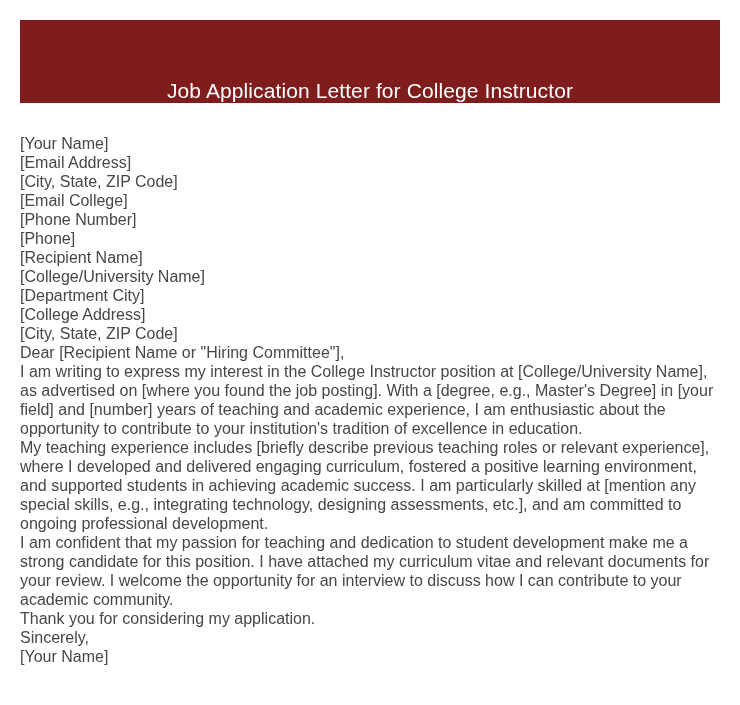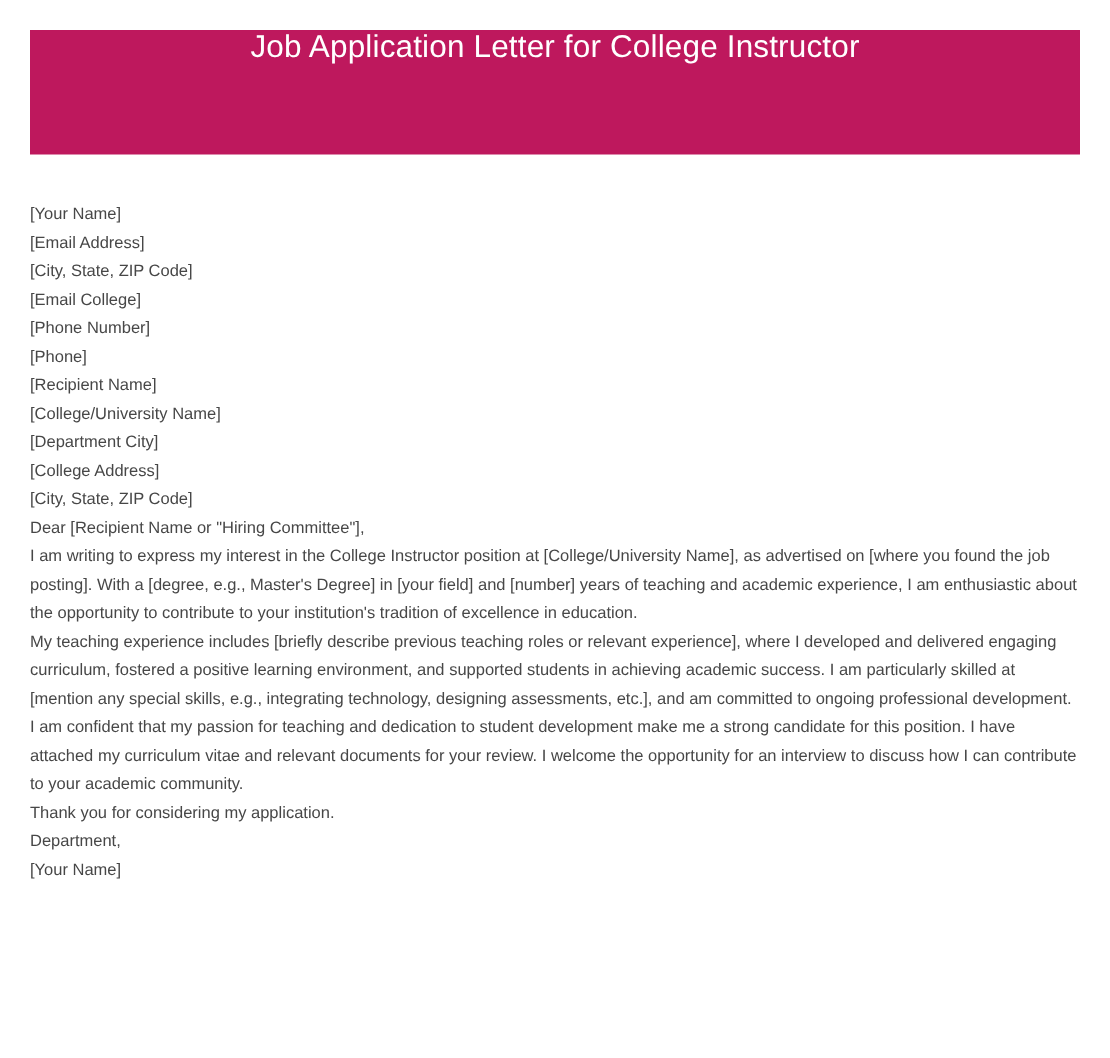--- a/index.html
+++ b/index.html
@@ -13,39 +13,39 @@
       position: relative;
       font-family: "Liberation Sans", "DejaVu Sans", sans-serif;
       overflow: hidden;
     }
     .header {
       position: absolute;
       left: 20px;
       top: 20px;
       width: 700px;
       height: 83px;
-      background: #be185d;
+      background: #7f1d1d;
       display: flex;
-      align-items: flex-start;
+      align-items: flex-end;
       justify-content: center;
     }
     .header h1 {
       margin: 0;
       color: #ffffff;
       font-size: 21px;
       font-weight: normal;
       letter-spacing: 0.1px;
     }
     .letter {
       position: absolute;
       left: 20px;
       top: 134px;
       width: 700px;
       color: #474747;
-      font-size: 11px;
+      font-size: 16px;
       line-height: 19px;
     }
     .letter p {
       margin: 0;
       padding: 0;
     }
   </style>
 </head>
 <body>
 
@@ -67,15 +67,15 @@
     <p>[College/University Name]</p>
     <p>[Department City]</p>
     <p>[College Address]</p>
     <p>[City, State, ZIP Code]</p>
   </div>
   <p>Dear [Recipient Name or "Hiring Committee"],</p>
   <p>I am writing to express my interest in the College Instructor position at [College/University Name], as advertised on [where you found the job posting]. With a [degree, e.g., Master's Degree] in [your field] and [number] years of teaching and academic experience, I am enthusiastic about the opportunity to contribute to your institution's tradition of excellence in education.</p>
   <p>My teaching experience includes [briefly describe previous teaching roles or relevant experience], where I developed and delivered engaging curriculum, fostered a positive learning environment, and supported students in achieving academic success. I am particularly skilled at [mention any special skills, e.g., integrating technology, designing assessments, etc.], and am committed to ongoing professional development.</p>
   <p>I am confident that my passion for teaching and dedication to student development make me a strong candidate for this position. I have attached my curriculum vitae and relevant documents for your review. I welcome the opportunity for an interview to discuss how I can contribute to your academic community.</p>
   <p>Thank you for considering my application.</p>
-  <p>Department,</p>
+  <p>Sincerely,</p>
   <p>[Your Name]</p>
 </div>
 
 </body></html>

